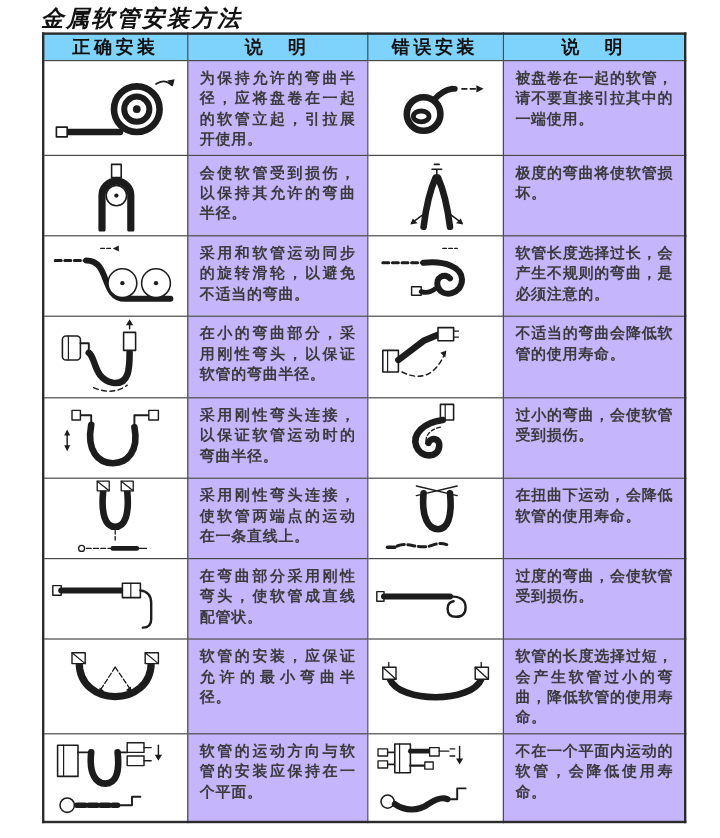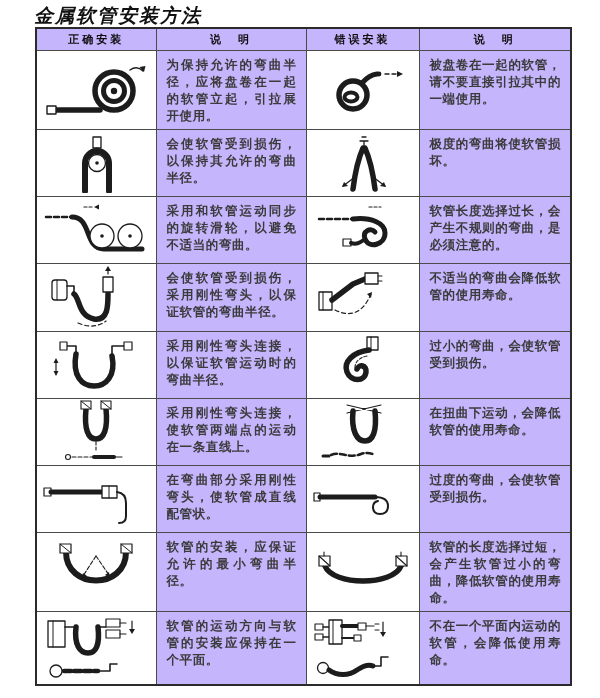--- a/index.html
+++ b/index.html
@@ -30,23 +30,23 @@
     top: 27px;
     width: 535px;
     border-collapse: collapse;
     table-layout: fixed;
     border: 2px solid #2b2b2b;
   }
   .install-table th, .install-table td {
     border: 1px solid #4a4a4a;
   }
   .install-table th {
-    background: #c4b5fd;
+    background: #7dd3fc;
     height: 22px;
-    font-size: 11px;
+    font-size: 15px;
     font-weight: bold;
     color: #101010;
     letter-spacing: 3px;
     text-align: center;
   }
   td.fig {
     background: #ffffff;
     text-align: center;
     vertical-align: middle;
   }
@@ -179,21 +179,21 @@
             <rect x="8" y="16" width="15" height="20" rx="3" fill="#fff" stroke-width="1.3"></rect>
             <path d="M13 16 v20" stroke-width="1"></path>
             <path d="M23 22 h7 v8" stroke-width="1.6"></path>
             <path d="M30 30 C36 34 34 52 50 55 C64 57 64 42 64 30" stroke-width="5.5"></path>
             <rect x="59" y="13" width="10" height="15" fill="#fff" stroke-width="1.3"></rect>
             <path d="M64 10 V4" stroke-width="1.2"></path>
             <path d="M64 2 l-3 5 h6 z" fill="#1c1c1c" stroke="none"></path>
             <path d="M34 59 Q50 66 62 57" stroke-width="1.2" stroke-dasharray="4 3"></path>
           </svg>
         </td>
-        <td class="desc">会使软管受到损伤，采用刚性弯头，以保证软管的弯曲半径。</td>
+        <td class="desc">在小的弯曲部分，采用刚性弯头，以保证软管的弯曲半径。</td>
         <td class="fig">
           <svg class="sk" width="100" height="62" viewBox="0 0 100 62" stroke="#1c1c1c" fill="none" stroke-linecap="round" stroke-linejoin="round">
             <rect x="6" y="26" width="13" height="18" fill="#fff" stroke-width="1.3"></rect>
             <path d="M10 26 v18" stroke-width="1"></path>
             <path d="M19 34 L40 18 L52 13" stroke-width="5.5"></path>
             <rect x="52" y="7" width="13" height="11" fill="#fff" stroke-width="1.3"></rect>
             <path d="M65 10 h4 M65 15 h4" stroke-width="1.1"></path>
             <path d="M22 44 Q46 56 58 28" stroke-width="1.2" stroke-dasharray="4 3"></path>
             <path d="M59 26 l-5 2 l4 4 z" fill="#1c1c1c" stroke="none"></path>
           </svg>

